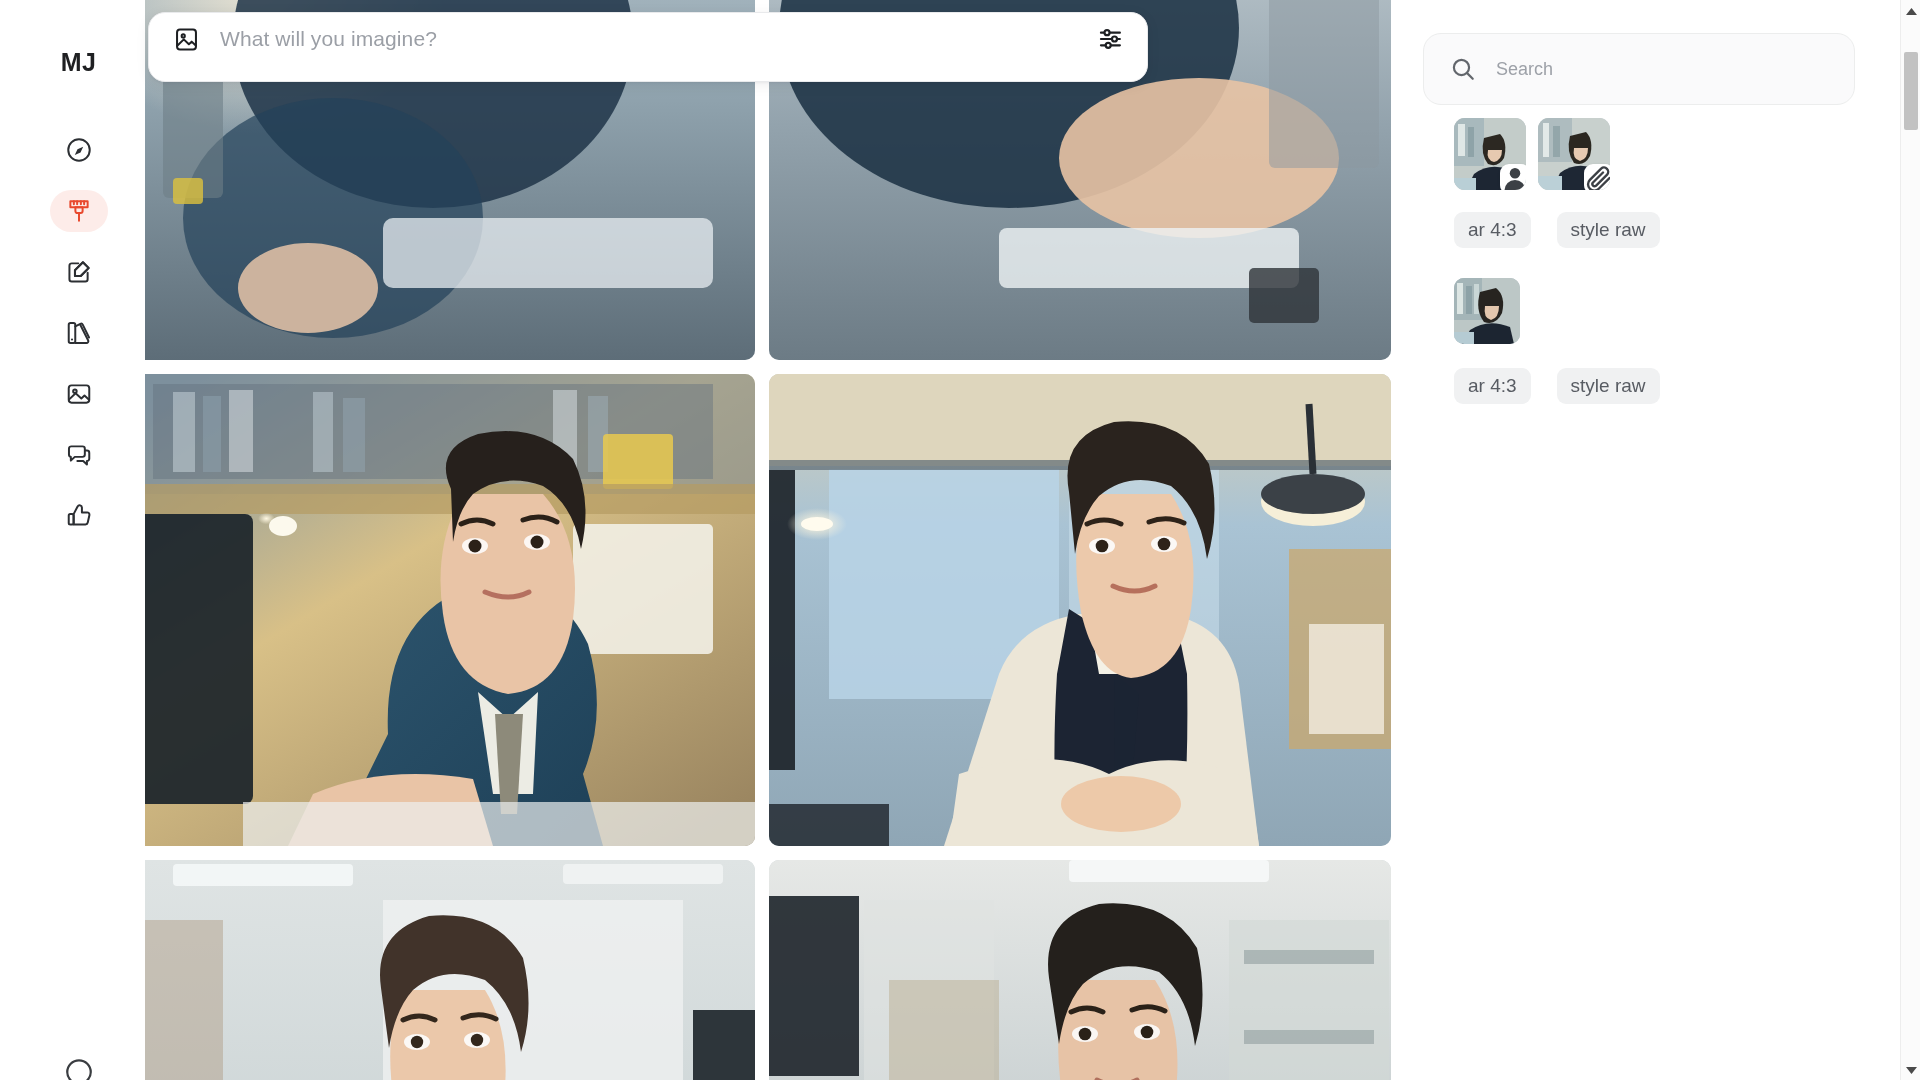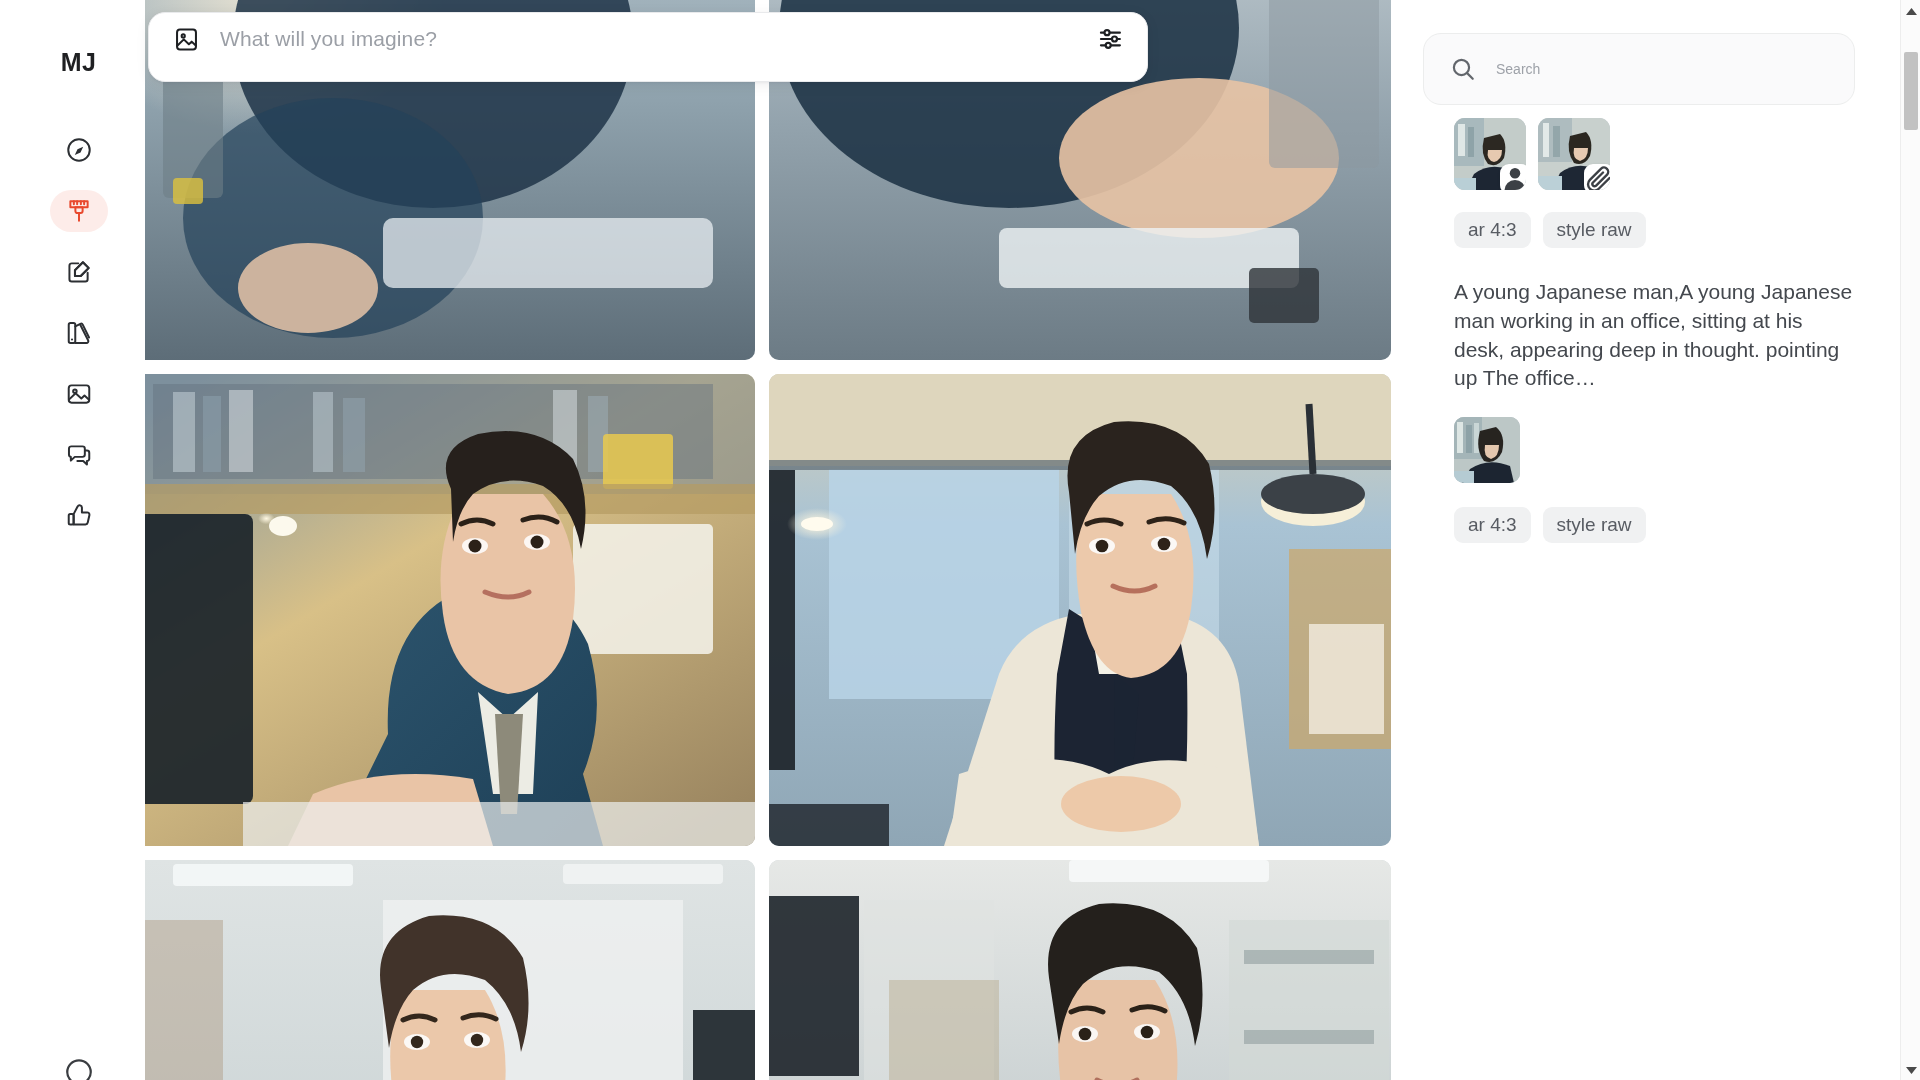--- a/index.html
+++ b/index.html
@@ -146,21 +146,21 @@
     display: flex;
     align-items: center;
     margin-right: 20px;
   }
   .search-input {
     flex: 1 1 auto;
     border: none;
     outline: none;
     background: transparent;
     font-family: "Liberation Sans", sans-serif;
-    font-size: 14px;
+    font-size: 18px;
     color: #7f1d1d;
   }
   .search-input::placeholder { color: #9da1a8; }
 
   
   .grid-area {
     position: absolute;
     left: 133px;
     top: 0;
     width: 1269px;
@@ -242,21 +242,21 @@
     border-radius: 10px;
     overflow: hidden;
     cursor: pointer;
     background: #aab8c0;
     margin-bottom: 24px;
   }
   .ref-thumb-single svg { display:block; width:100%; height:100%; }
 
   .tag-row {
     display: flex;
-    gap: 12px;
+    gap: 26px;
     margin-bottom: 30px;
     flex-wrap: wrap;
     text-align: center;
   }
   .tag {
     background: #f0f1f2;
     color: #585c63;
     border-radius: 9px;
     padding: 7px 14px;
     font-size: 19px;
@@ -683,21 +683,20 @@
           </span>
         </div>
       </div>
       <div class="tag-row">
         <span class="tag">ar 4:3</span>
         <span class="tag">style raw</span>
       </div>
     </div>
 
     <div class="job-block">
-      <div class="prompt-text">A young Japanese man,A young Japanese man working in an office, sitting at his desk, appearing deep in thought. pointing up The office…</div>
       <div class="ref-thumb-single">
         <svg viewBox="0 0 66 66" preserveAspectRatio="xMidYMid slice">
           <rect width="66" height="66" fill="#bcc7c6"></rect>
           <rect x="0" y="0" width="28" height="42" fill="#a4b5b8"></rect>
           <rect x="3" y="5" width="6" height="31" fill="#dde6e4"></rect>
           <rect x="12" y="8" width="6" height="28" fill="#8da2a7"></rect>
           <rect x="20" y="6" width="5" height="30" fill="#c9d6d6"></rect>
           <path d="M26 14 Q21 32 30 44 Q42 48 48 35 Q52 18 42 10 Z" fill="#272420"></path>
           <path d="M31 28 Q29 40 37 42 Q45 40 45 28 Z" fill="#e4c7ae"></path>
           <path d="M16 52 Q34 40 56 49 L60 66 L8 66 Z" fill="#1c2531"></path>

